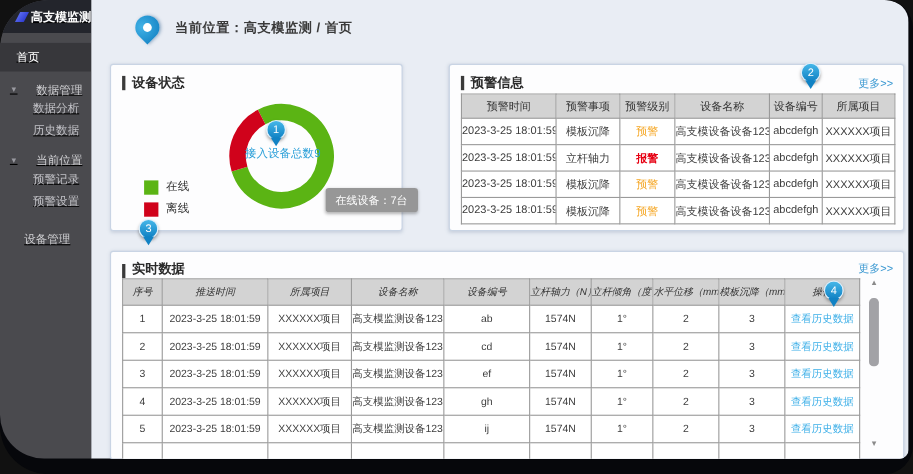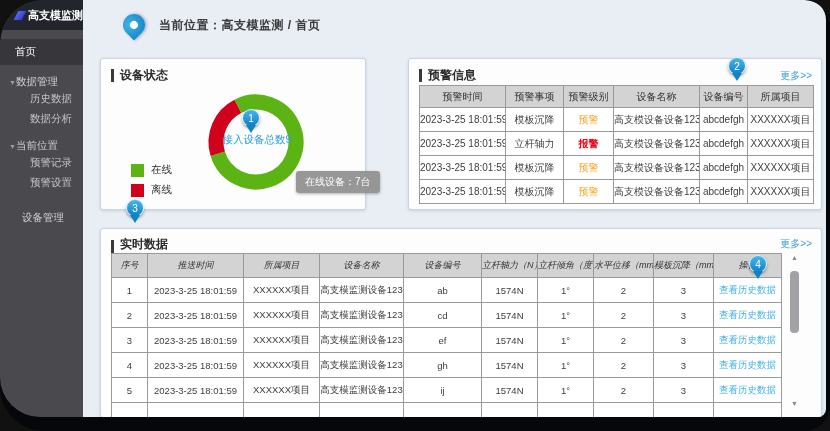--- a/index.html
+++ b/index.html
@@ -1,26 +1,26 @@
 <!DOCTYPE html>
 <html><head>
 <meta charset="utf-8">
 <style>
   * { margin:0; padding:0; box-sizing:border-box; }
   body { background:#111; font-family:"Liberation Sans","DejaVu Sans",sans-serif; }
   .frame { position:relative; width:830px; height:431px; background:#06070b; border-radius:44px 26px 26px 44px; overflow:hidden; }
   .app { position:absolute; left:0; top:0; width:826px; height:417px; display:flex; border-radius:42px 20px 8px 40px; overflow:hidden; }
 
   
-  .sidebar { width:83px; background:#4a4a4e; flex-shrink:0; display:flex; flex-direction:column; font-size:10.5px; }
+  .sidebar { width:83px; background:#4a4a4e; flex-shrink:0; display:flex; flex-direction:column; font-size:10.5px;text-decoration:underline; }
   .sidebar-top { height:30px; background:#23252c; display:flex; align-items:center; padding-left:16px; gap:4px; }
   .logo { width:15px; height:9px; background:linear-gradient(105deg,#5a6bf0,#2e3bd0); transform:skewX(-28deg); }
   .app-title { color:#fff; font-weight:bold; font-size:11px; white-space:nowrap; }
   .nav-home { margin-top:9px; background:#37373b; color:#fff; padding:6px 0 6px 15px; }
-  .nav-group { margin-top:10px; color:#cfcfd2; padding-left:9px; display:flex; align-items:center; gap:0; }
+  .nav-group { margin-top:10px; color:#cfcfd2; padding-left:9px; display:flex; align-items:center; gap:17px; }
   .nav-arrow { color:#9a9aa0; font-size:7px; }
   .nav-child { color:#c2c2c7; padding:3px 0 3px 30px; }
   .nav-single { margin-top:18px; color:#cfcfd2; padding-left:22px; }
 
   
   .main { position:relative; flex:1; background:#e9edf4; }
   .crumb-row { position:absolute; left:40px; top:14px; display:flex; align-items:center; gap:14px; }
   .geo-pin { position:relative; width:22px; height:22px; background:radial-gradient(circle at 35% 32%,#41b2e6,#0f7dc0); border-radius:50% 50% 50% 0; transform:rotate(-45deg); box-shadow:1px 1px 3px rgba(40,90,140,.45); }
   .geo-pin::after { content:""; position:absolute; left:7px; top:7px; width:8px; height:8px; background:#fff; border-radius:50%; }
   .crumb-text { font-size:12px; color:#3a3a3a; font-weight:bold; letter-spacing:.5px; }
@@ -75,22 +75,22 @@
     <aside class="sidebar">
       <div class="sidebar-top">
         <span class="logo"></span>
         <span class="app-title">高支模监测</span>
       </div>
       <div class="nav-home">首页</div>
       <div class="nav-group">
         <span class="nav-arrow">▼</span>
         <span>数据管理</span>
       </div>
+      <div class="nav-child">数据分析</div>
       <div class="nav-child">历史数据</div>
-      <div class="nav-child">数据分析</div>
       <div class="nav-group">
         <span class="nav-arrow">▼</span>
         <span>当前位置</span>
       </div>
       <div class="nav-child">预警记录</div>
       <div class="nav-child">预警设置</div>
       <div class="nav-single">设备管理</div>
     </aside>
 
     <main class="main">

